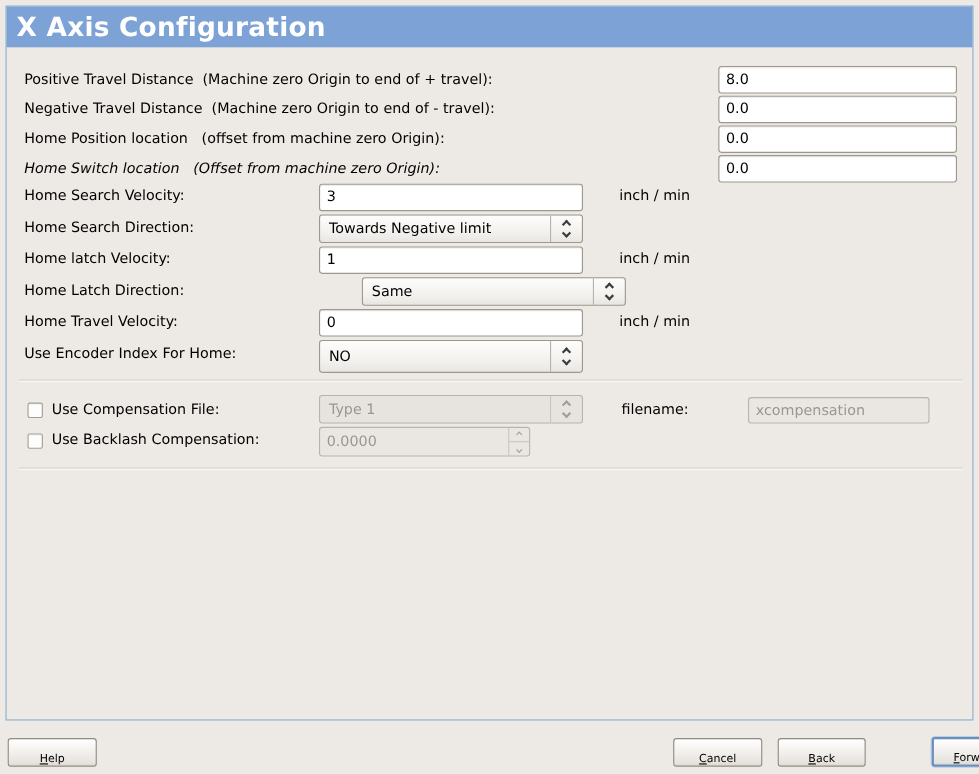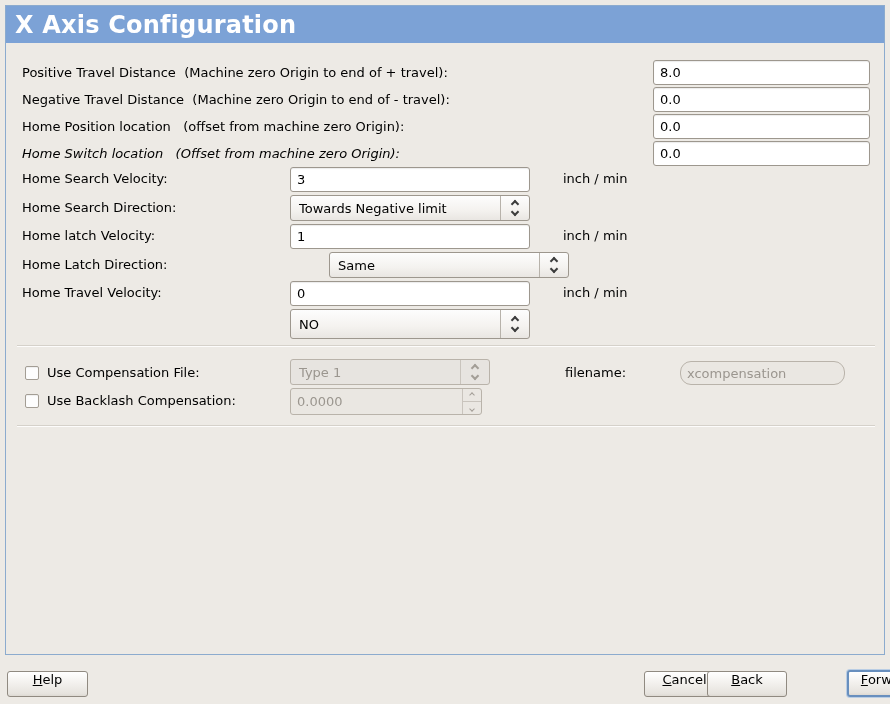--- a/index.html
+++ b/index.html
@@ -63,22 +63,22 @@
     border-top:1px solid #d5d1ca; border-bottom:1px solid rgba(255,255,255,.85); }
   .checkbox {
     position:absolute; width:14px; height:14px; background:#fdfdfd;
     border:1px solid #a39d94; border-radius:2px;
     box-shadow:inset 0 1px 1px rgba(0,0,0,.06);
   }
   .btn {
     position:absolute; height:26px;
     background:linear-gradient(#ffffff,#f3f1ee 45%,#e6e3de 90%,#ddd9d3);
     border:1px solid #908a81; border-radius:3px;
-    font-family:inherit; font-size:13px; color:#000;
-    display:flex; align-items:flex-start; justify-content:center; cursor:default;
+    font-family:inherit; font-size:10px; color:#000;
+    display:flex; align-items:flex-end; justify-content:center; cursor:default;
   }
   .btn span::first-letter { text-decoration:underline; }
   .btn.focused { border:2px solid #688fbe; box-shadow:0 0 0 1px #b9cde4;margin-left:44px; }
 </style>
 </head>
 <body>
 
 <div class="frame">
 
   <div class="header">
@@ -93,20 +93,21 @@
   <input class="entry" style="left: 647px; top: 54px; width: 217px; height: 25px;" value="8.0">
   <input class="entry" style="left: 647px; top: 81px; width: 217px; height: 25px;" value="0.0">
   <input class="entry" style="left: 647px; top: 108px; width: 217px; height: 25px;" value="0.0">
   <input class="entry" style="left: 647px; top: 135px; width: 217px; height: 25px;" value="0.0">
 
   <div class="lbl" style="left:16px; top:164px;">Home Search Velocity:</div>
   <div class="lbl" style="left:16px; top:193px;">Home Search Direction:</div>
   <div class="lbl" style="left:16px; top:221px;">Home latch Velocity:</div>
   <div class="lbl" style="left:16px; top:250px;">Home Latch Direction:</div>
   <div class="lbl" style="left:16px; top:278px;">Home Travel Velocity:</div>
+  <div class="lbl" style="left:16px; top:307px;">Use Encoder Index For Home:</div>
 
   <input class="entry" style="left: 284px; top: 161px; width: 240px; height: 25px;" value="3">
 
   <div class="combo" style="left:284px; top:189px; width:240px; height:26px;">
     <div class="combo-text">Towards Negative limit</div>
     <div class="arrow-box">
         <div class="chev up"></div>
         <div class="chev down"></div>
       </div>
   </div>
@@ -133,30 +134,30 @@
 
   <div class="unit" style="left:557px; top:164px;">inch / min</div>
   <div class="unit" style="left:557px; top:221px;">inch / min</div>
   <div class="unit" style="left:557px; top:278px;">inch / min</div>
 
   <div class="sep" style="top:339px;"></div>
 
   <div class="checkbox" style="left:19px; top:360px;"></div>
   <div class="lbl" style="left:41px; top:358px;">Use Compensation File:</div>
 
-  <div class="combo disabled" style="left:284px; top:353px; width:200px; height:26px;">
+  <div class="combo disabled" style="left:284px; top:353px; width:240px; height:26px;">
     <div class="combo-text">Type 1</div>
     <div class="arrow-box">
         <div class="chev up"></div>
         <div class="chev down"></div>
       </div>
   </div>
 
   <div class="lbl" style="left:559px; top:358px;">filename:</div>
-  <input class="entry disabled" style="left: 674px; top: 355px; width: 165px; height: 24px; border-radius: 11px;" value="xcompensation">
+  <input class="entry disabled" style="left: 674px; top: 355px; width: 165px; height: 24px;" value="xcompensation">
 
   <div class="checkbox" style="left:19px; top:388px;"></div>
   <div class="lbl" style="left:41px; top:386px;">Use Backlash Compensation:</div>
 
   <div class="spin" style="left:284px; top:382px; width:192px; height:27px;">
     <div class="spin-text">0.0000</div>
     <div class="spin-btns">
       <div>
           <div class="chev sm up"></div>
         </div>
@@ -166,21 +167,21 @@
     </div>
   </div>
 
   <div class="sep" style="top:419px;"></div>
 
 </div>
 
 <button class="btn" style="left:7px;   top:671px; width:81px;">
     <span>Help</span>
   </button>
-<button class="btn" style="left:612px; top:671px; width:81px;margin-left:32px;">
+<button class="btn" style="left:612px; top:671px; width:81px;">
     <span>Cancel</span>
   </button>
 <button class="btn" style="left:707px; top:671px; width:80px;">
     <span>Back</span>
   </button>
 <button class="btn focused" style="left:803px; top:670px; width:80px; height:27px;">
     <span>Forward</span>
   </button>
 
 </body></html>

